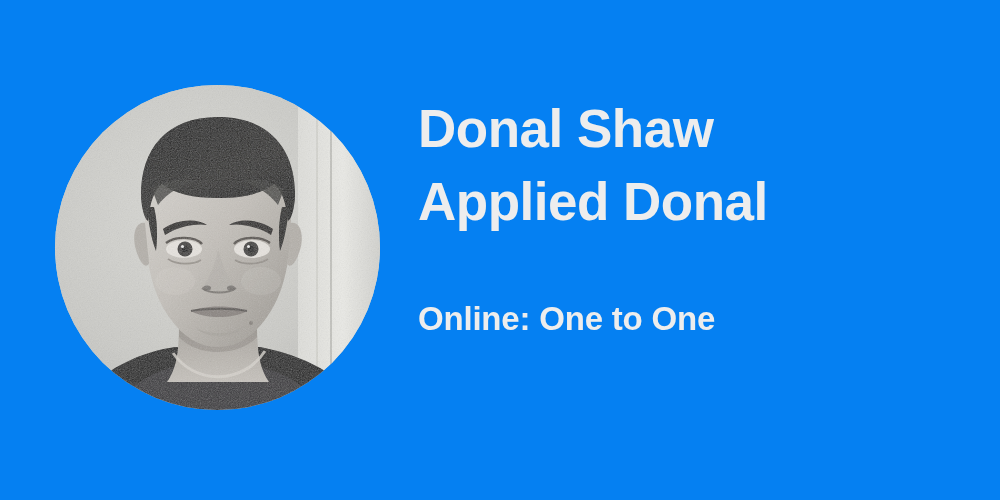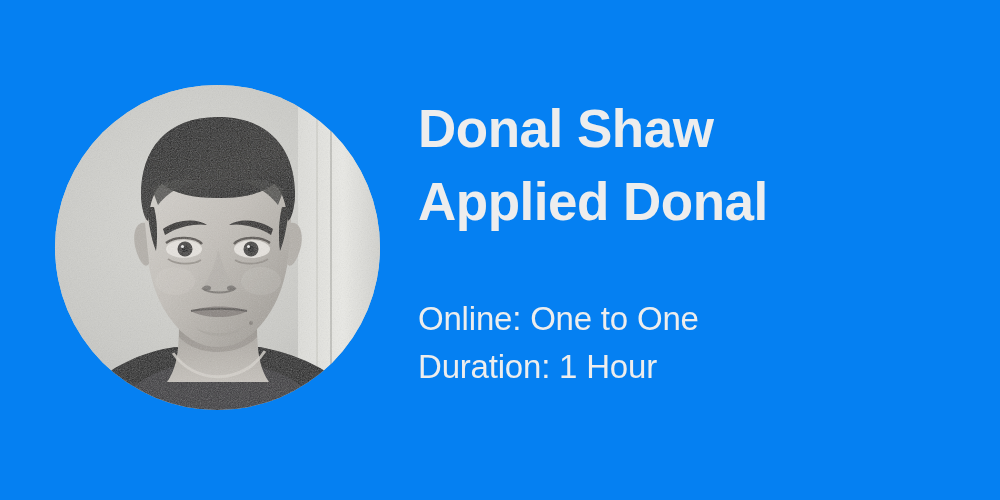--- a/index.html
+++ b/index.html
@@ -59,21 +59,21 @@
   #meta-block {
     position: absolute;
     left: 418px;
     top: 295px;
     width: 540px;
   }
 
   .meta-line {
     color: #ededed;
     font-size: 33px;
-    font-weight: normal;
+    font-weight: bold;
     line-height: 48px;
     letter-spacing: -0.2px;
     white-space: nowrap;
   }
 </style>
 </head>
 <body>
 
 <div id="card">
 
@@ -191,16 +191,15 @@
     </svg>
   </div>
 
   <div id="text-block">
     <div class="title-line">Donal Shaw</div>
     <div class="title-line">Applied Donal</div>
   </div>
 
   <div id="meta-block">
     <div class="meta-line">Online: One to One</div>
-    <div class="meta-line">Duration: 1 Hour</div>
   </div>
 
 </div>
 
 </body></html>

